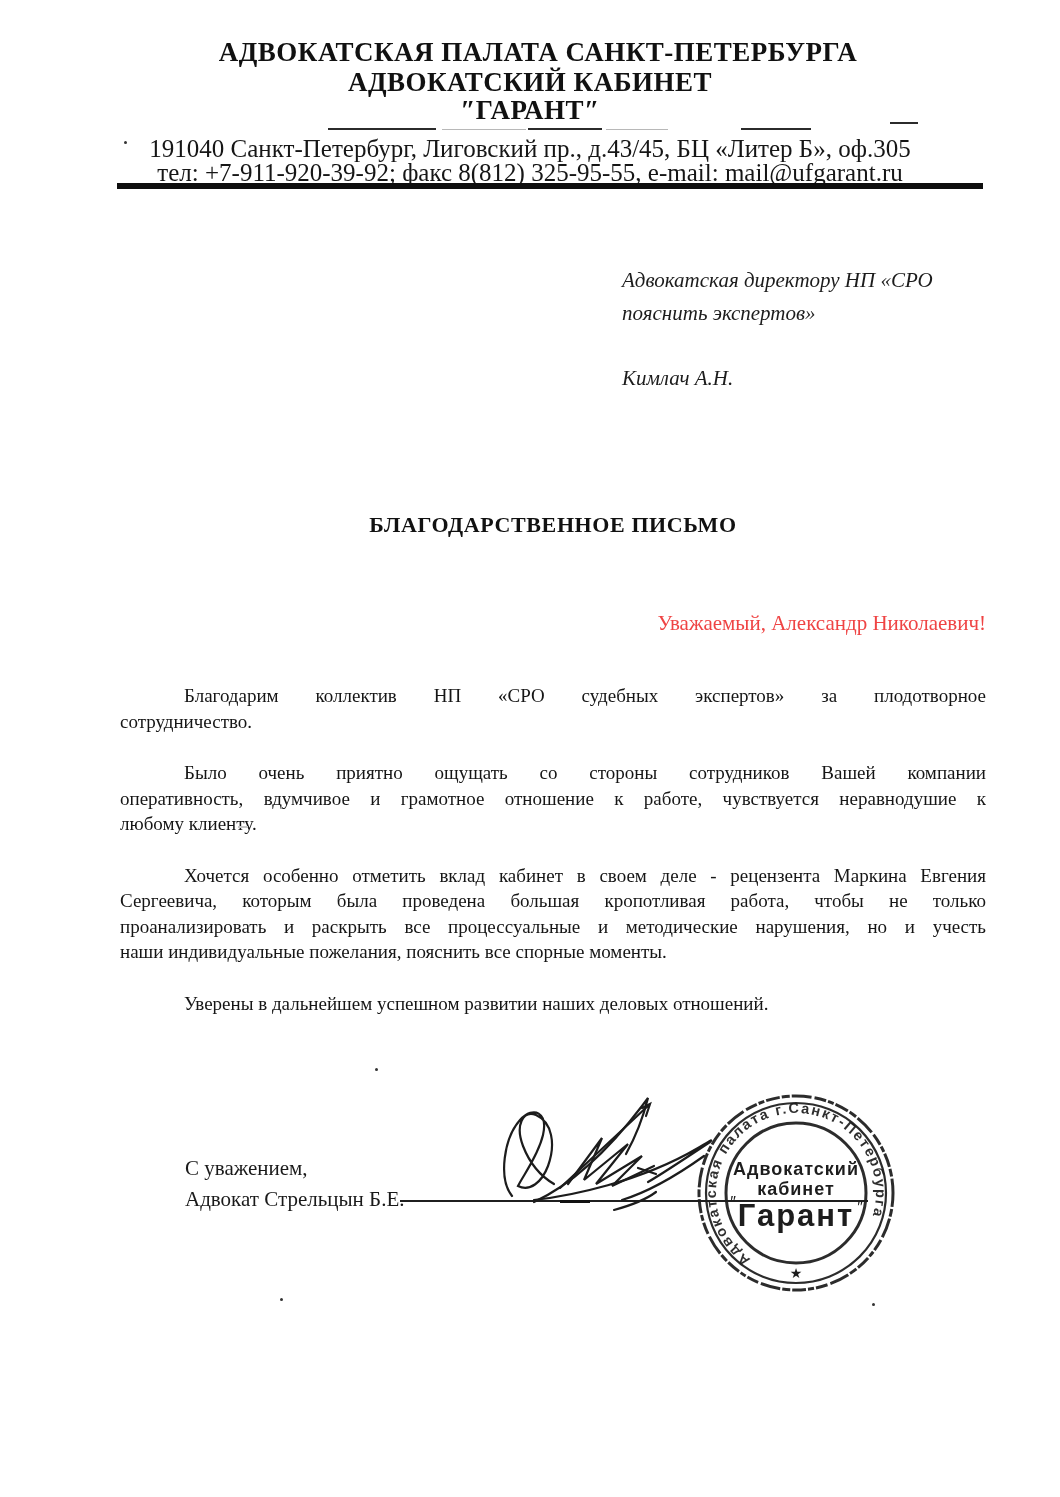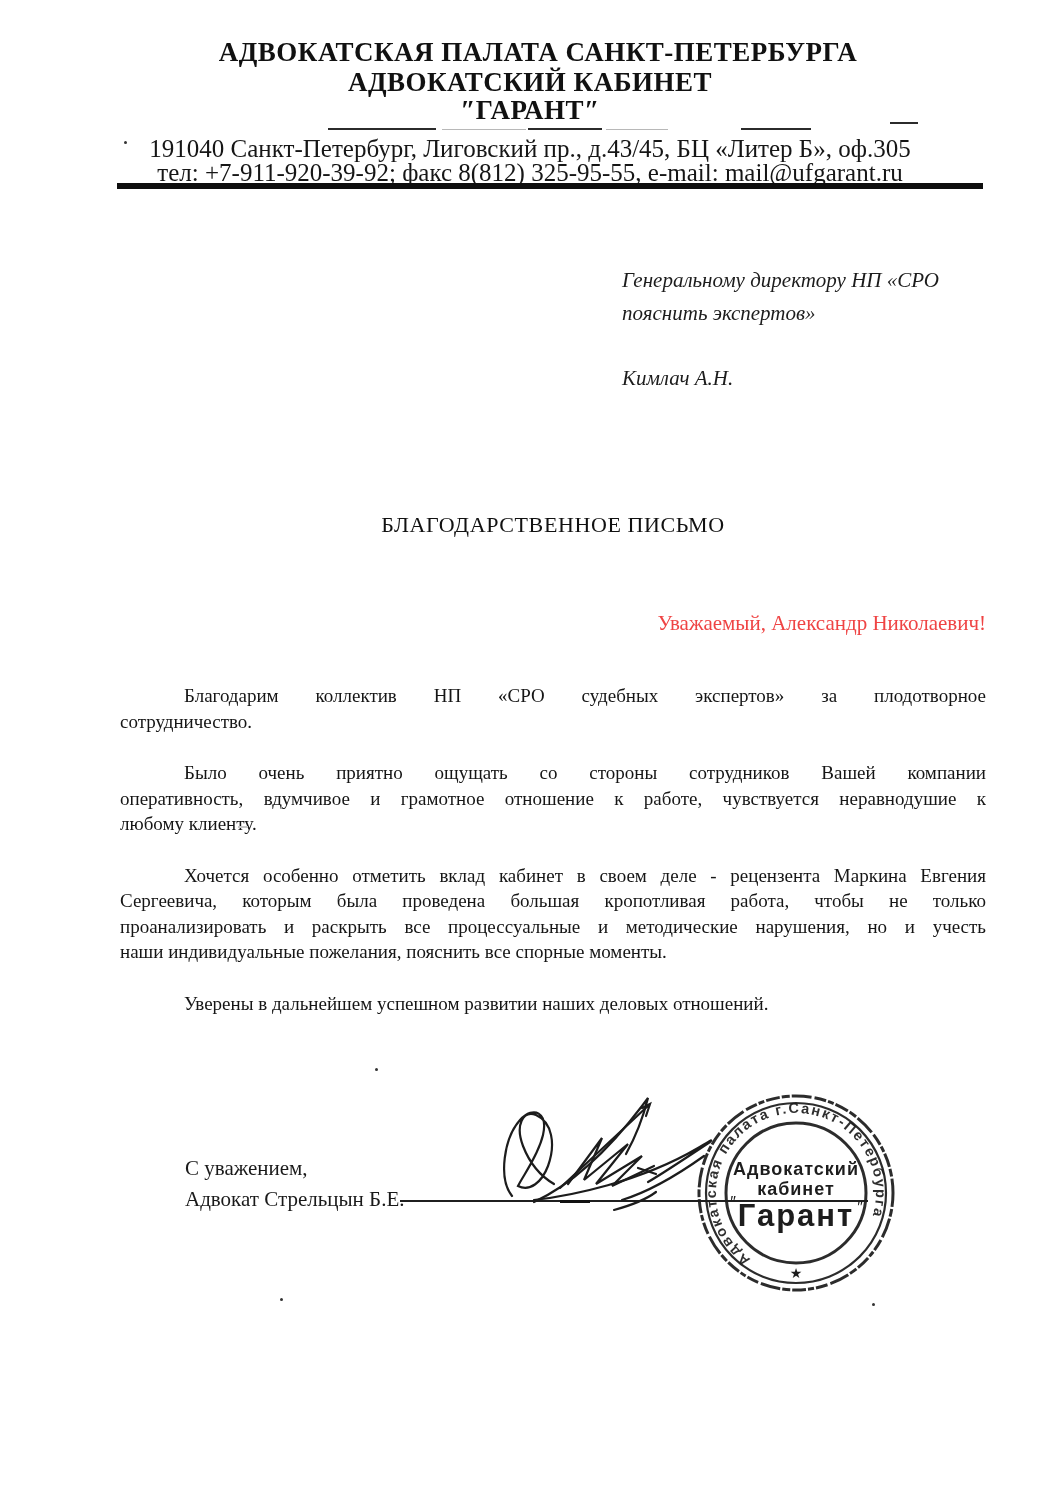--- a/index.html
+++ b/index.html
@@ -23,21 +23,21 @@
   .addr{position:absolute;left:0;width:100%;text-align:center;font-size:25px;color:#161616;line-height:24px;}
   .addr1{top:137px;}
   .addr2{top:161px;}
   .hrule{position:absolute;left:117px;top:183px;width:866px;height:6px;background:#0e0e0e;}
   
   .recipient{position:absolute;left:622px;top:264px;width:340px;
     font-style:italic;font-size:21px;line-height:33px;color:#1c1c1c;}
   .recipient .name{margin-top:32px;}
   
   .title{position:absolute;left:120px;top:512px;width:866px;text-align:center;
-    font-weight:normal;font-size:22px;letter-spacing:.6px;color:#111;}
+    font-weight:bold;font-size:22px;letter-spacing:.6px;color:#111;}
   .greeting{position:absolute;left:120px;top:611px;width:866px;text-align:right;
     font-size:21px;color:#ef4444;}
   
   .body{position:absolute;left:120px;top:683px;width:866px;font-size:19px;color:#161616;}
   .para{margin:0 0 26px 0;line-height:25.5px;}
   .pline{text-align:justify;text-align-last:justify;}
   .pline:last-child{text-align-last:left;}
   .para .pline:first-child{text-indent:64px;}
   
   .signoff{position:absolute;left:185px;top:1153px;font-size:21px;line-height:31px;color:#1a1a1a;}
@@ -62,21 +62,21 @@
   <div class="dash" style="left:528px;top:128px;width:74px;"></div>
   <div class="dash faint" style="left:606px;top:129px;width:62px;"></div>
   <div class="dash" style="left:741px;top:128px;width:70px;"></div>
   <div class="dash" style="left:890px;top:122px;width:28px;"></div>
 
   <div class="addr addr1">191040 Санкт-Петербург, Лиговский пр., д.43/45, БЦ «Литер Б», оф.305</div>
   <div class="addr addr2">тел: +7-911-920-39-92; факс 8(812) 325-95-55, e-mail: mail@ufgarant.ru</div>
   <div class="hrule"></div>
 
   <div class="recipient">
-    <div>Генеральному директору НП «СРО</div>
+    <div>Адвокатская директору НП «СРО</div>
     <div>пояснить экспертов»</div>
     <div class="name">Кимлач А.Н.</div>
   </div>
 
   <div class="title">БЛАГОДАРСТВЕННОЕ ПИСЬМО</div>
   <div class="greeting">Уважаемый, Александр Николаевич!</div>
 
   <div class="body">
       <div class="para">
         <div class="pline">Благодарим коллектив НП «СРО судебных экспертов» за плодотворное</div>

